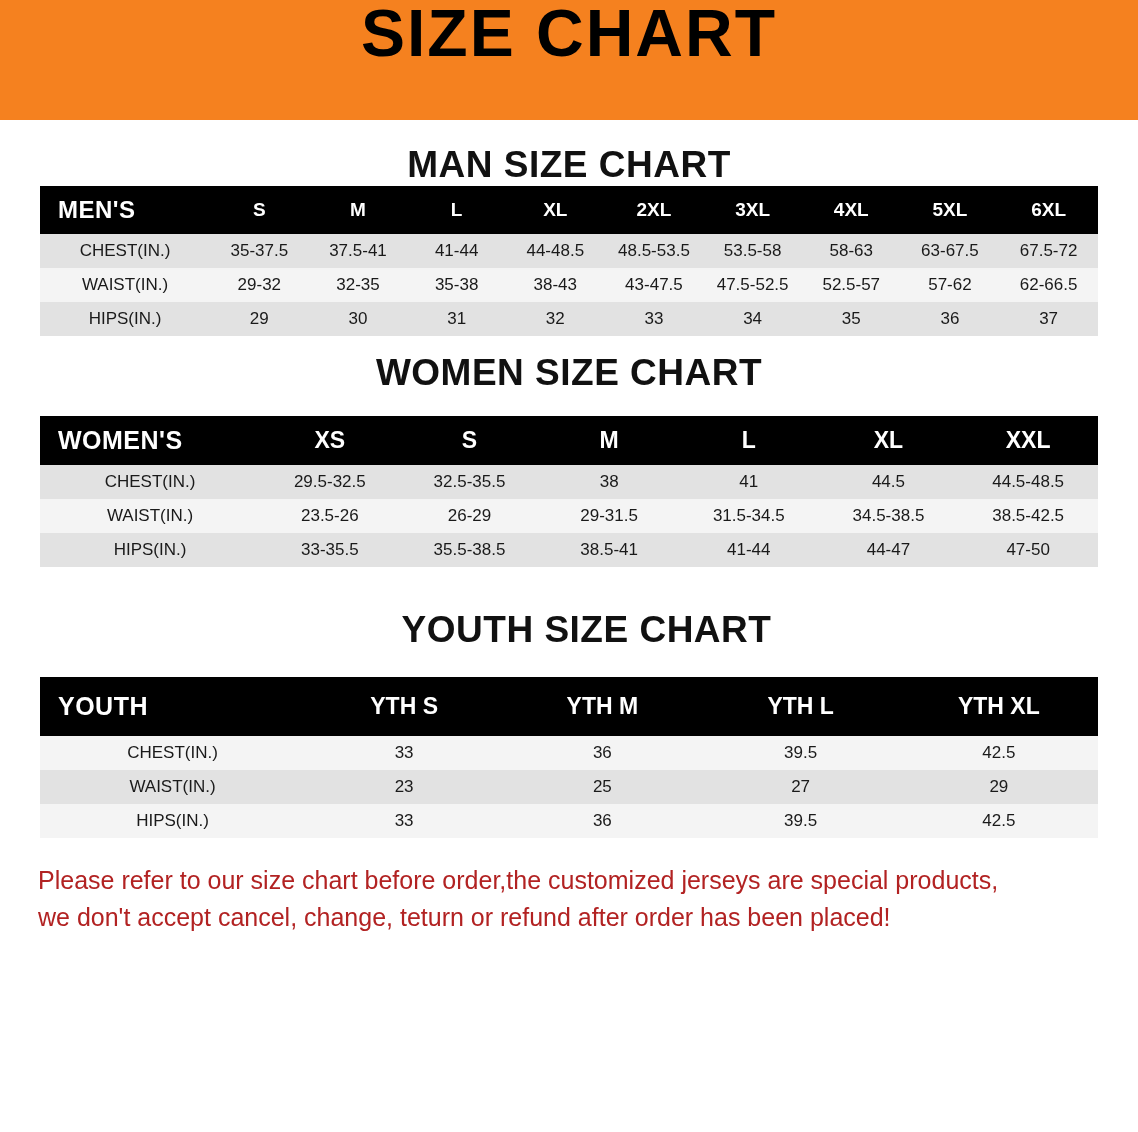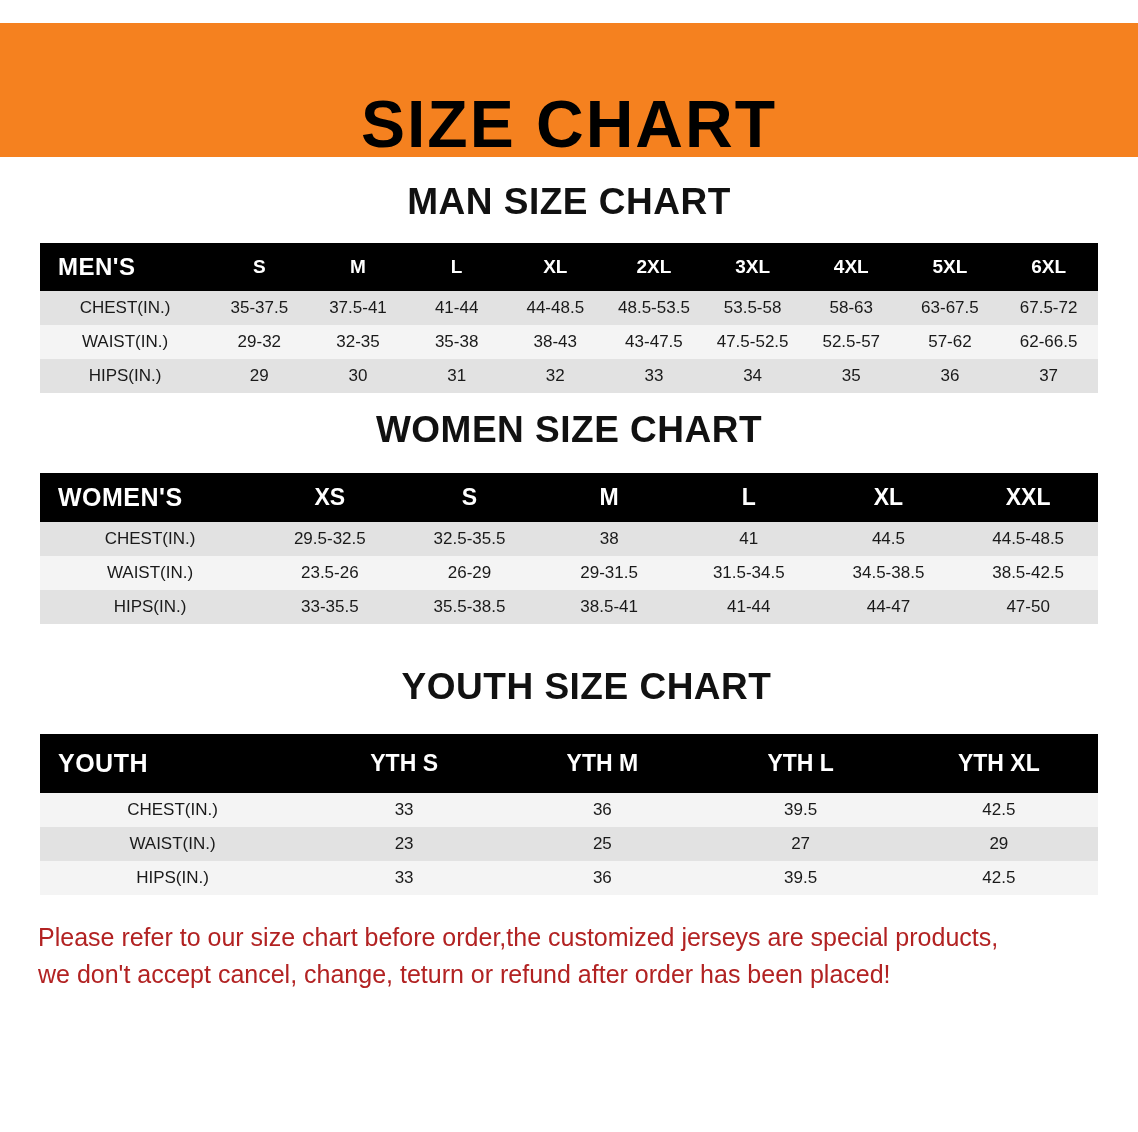--- a/index.html
+++ b/index.html
@@ -10,45 +10,44 @@
     width: 1138px;
     height: 1132px;
     background: #ffffff;
     font-family: "Liberation Sans", sans-serif;
     color: #000000;
     overflow: hidden;
   }
 
   
   .banner {
-    height: 134px;
+    height: 120px;
     background: #f5811f;
     display: flex;
-    align-items: flex-end;
+    align-items: flex-start;
     justify-content: center;
-    margin-top: 23px;
   }
   .banner-title {
     font-family: "Liberation Sans", sans-serif;
     font-weight: bold;
     font-size: 66px;
     letter-spacing: 2px;
     color: #000000;
     line-height: 1;
   }
 
   
   .section-title {
     text-align: center;
     font-weight: bold;
     font-size: 37px;
     letter-spacing: 0.5px;
     color: #111111;
   }
-  .title-man   { margin-top: 24px; margin-bottom: 20px; }
+  .title-man   { margin-top: 24px; }
   .title-women { margin-top: 16px; margin-bottom: 22px; }
   .title-youth { margin-top: 42px; margin-bottom: 26px; padding-left: 35px; }
 
   
   .table-wrap {
     margin: 0 40px;
   }
   table.sizetable {
     width: 1058px;
     border-collapse: collapse;

